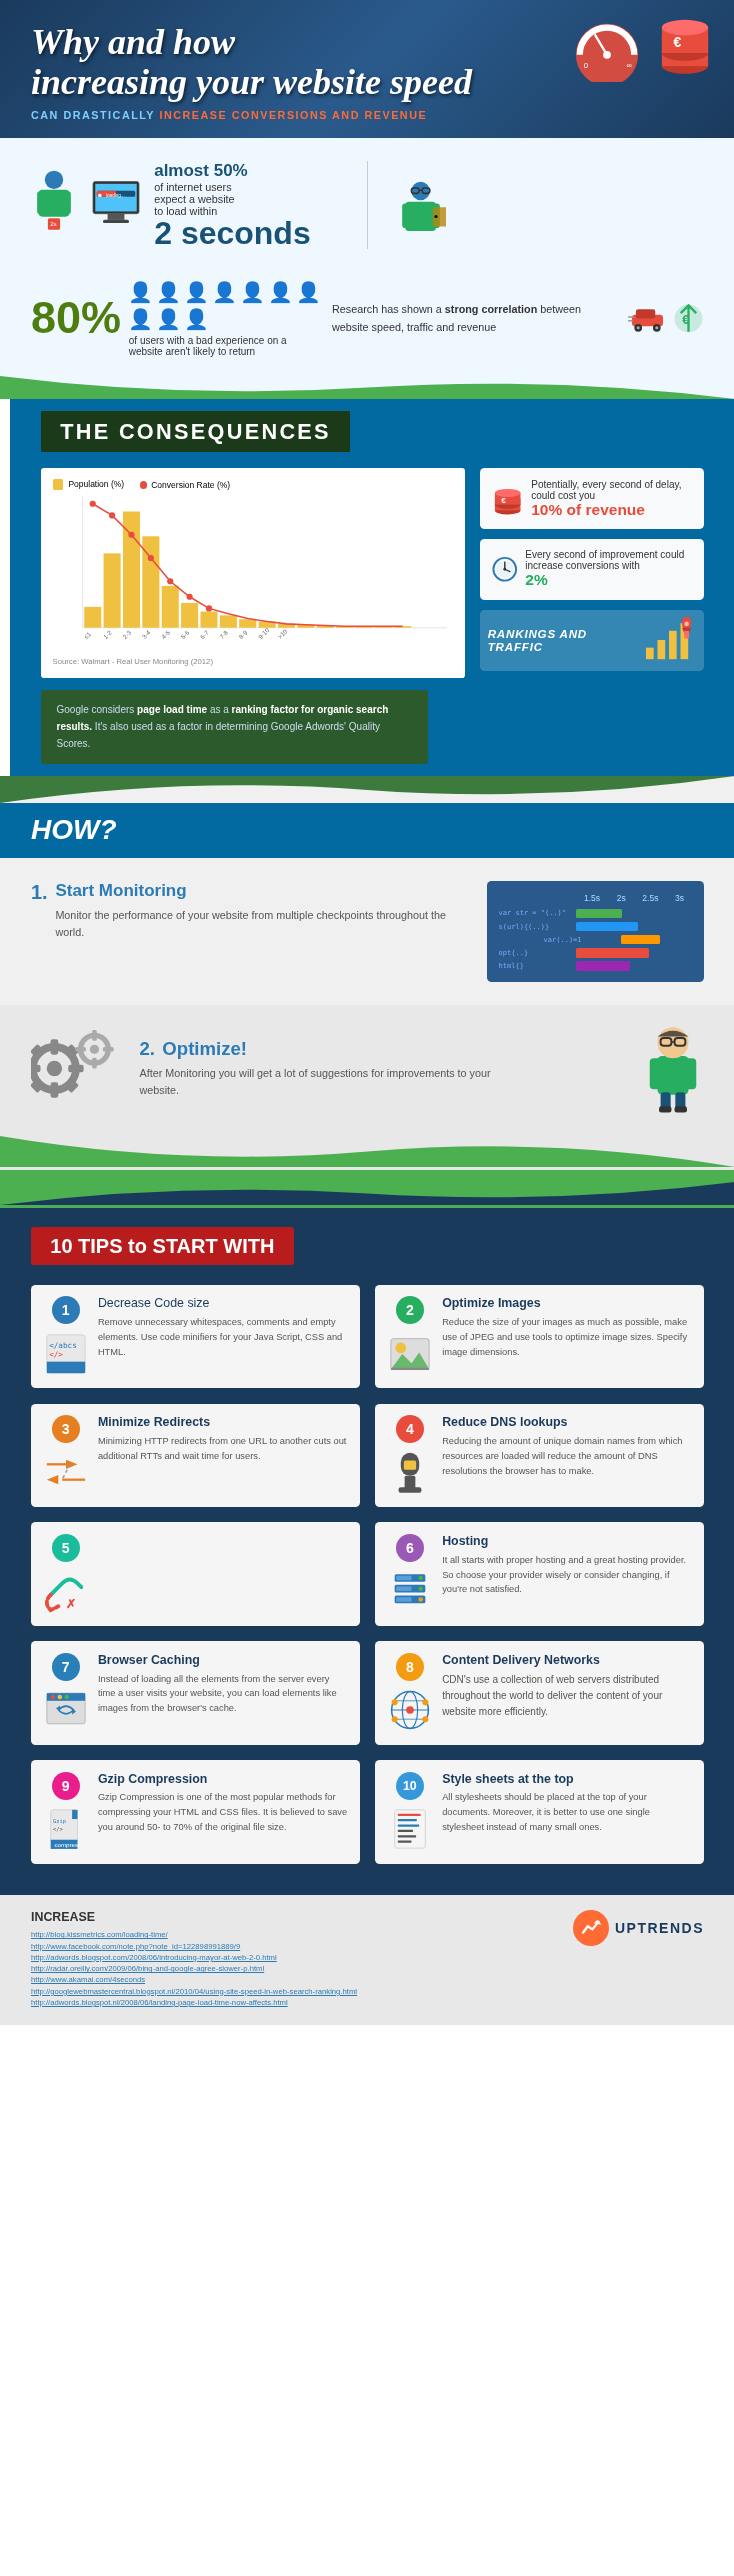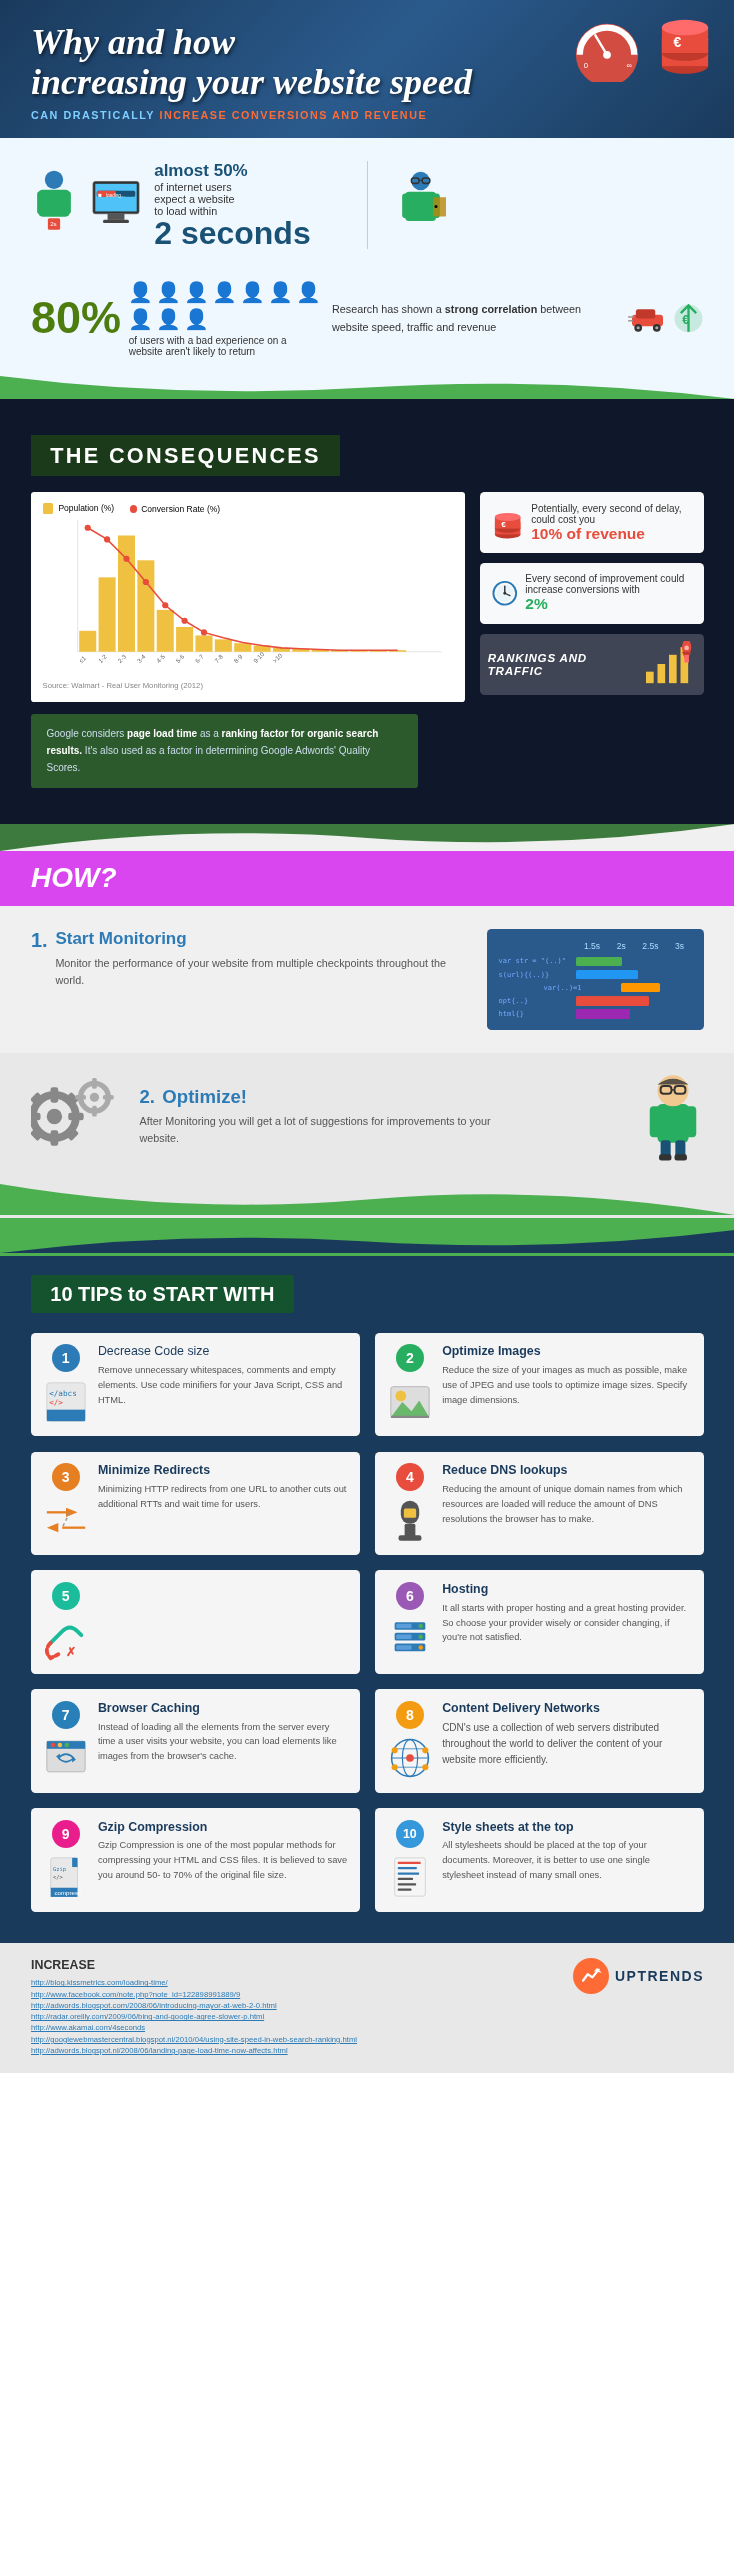--- a/index.html
+++ b/index.html
@@ -18,41 +18,42 @@
       overflow: hidden;
       min-height: 124px;
     }
 
     
     .stats-section {
       background: #f0f8ff;
       padding: 23px 31px;
       display: flex;
       gap: 28px;
-      align-items: center;
+      align-items: flex-end;
     }
     .stat-divider {
       width: 1.5px;
       background: #ccc;
       align-self: stretch;
     }
 
     
     .users-section {
       background: #f0f8ff;
       padding: 7.7px 31px 19.3px;
       display: flex;
       gap: 23px;
       align-items: center;
     }
 
     
     .consequences-section {
-      background: #0f172a;
-      padding: 36px 31px;
+      background: #0369a1;
+      padding: 12px 31px;
+      margin-left: 10px;
     }
 
     
     .tips-section {
       background: #1a3a5c;
       padding: 19.3px 31px 31px;
     }
     .tips-grid {
       display: grid;
       grid-template-columns: 1fr 1fr;
@@ -362,21 +363,21 @@
   </div>
 </div>
 
 <div style="background: #3d7a3d; height: 27px;">
   <svg width="100%" height="27" viewBox="0 0 950 35" preserveAspectRatio="none">
     <path d="M0 35 Q237 0 475 18 Q712 35 950 0 L950 35 L0 35Z" fill="#f0f0f0"></path>
   </svg>
 </div>
 
 <div style="background: #f0f0f0;">
-  <div style="background: #d946ef; padding: 11.6px 31px;">
+  <div style="background: #0369a1; padding: 11.6px 31px;">
     <div style="color: #fff; font-size: 28px; font-weight: bold; font-style: italic;">HOW?</div>
   </div>
 
   <div style="padding: 23px 31px;">
     <div style="display: flex; gap: 23px;">
 
       <div style="flex: 1;">
         <div style="display: flex; gap: 7.7px; align-items: flex-start;">
           <div style="font-size: 20px; font-weight: bold; color: #2c7bb6;">1.</div>
           <div>
@@ -483,21 +484,21 @@
   </svg>
 </div>
 <div style="background: #4CAF50; height: 11.6px;"></div>
 <div style="background: #4CAF50;">
   <svg width="100%" height="23" viewBox="0 0 950 30" preserveAspectRatio="none">
     <path d="M0 30 Q237 0 475 15 Q712 30 950 0 L950 30 L0 30Z" fill="#1a3a5c"></path>
   </svg>
 </div>
 
 <div class="tips-section">
-  <div style="background: #14532d; color: #fff; font-size: 20px; font-weight: bold; padding: 7.7px 19.3px; display: inline-block; margin-bottom: 19.3px; border-radius: 3.1px;">10 TIPS to START WITH</div>
+  <div style="background: #b91c1c; color: #fff; font-size: 20px; font-weight: bold; padding: 7.7px 19.3px; display: inline-block; margin-bottom: 19.3px; border-radius: 3.1px;">10 TIPS to START WITH</div>
 
   <div class="tips-grid">
 
     <div class="tip-card">
       <div style="display: flex; flex-direction: column; align-items: center; gap: 6.2px; flex-shrink: 0;">
         <div style="background: #2c7bb6; color: #fff; border-radius: 50%; width: 28px; height: 28px; display: flex; align-items: center; justify-content: center; font-size: 14px; font-weight: bold;">1</div>
         <svg width="46" height="46" viewBox="0 0 60 60">
           <rect x="5" y="5" width="50" height="50" rx="4" fill="#e8e8e8" stroke="#ccc" stroke-width="1"></rect>
           <text x="8" y="22" font-size="10" fill="#2c7bb6" font-family="monospace">&lt;/abcs</text>
           <text x="8" y="34" font-size="10" fill="#e74c3c" font-family="monospace">&lt;/&gt;</text>

